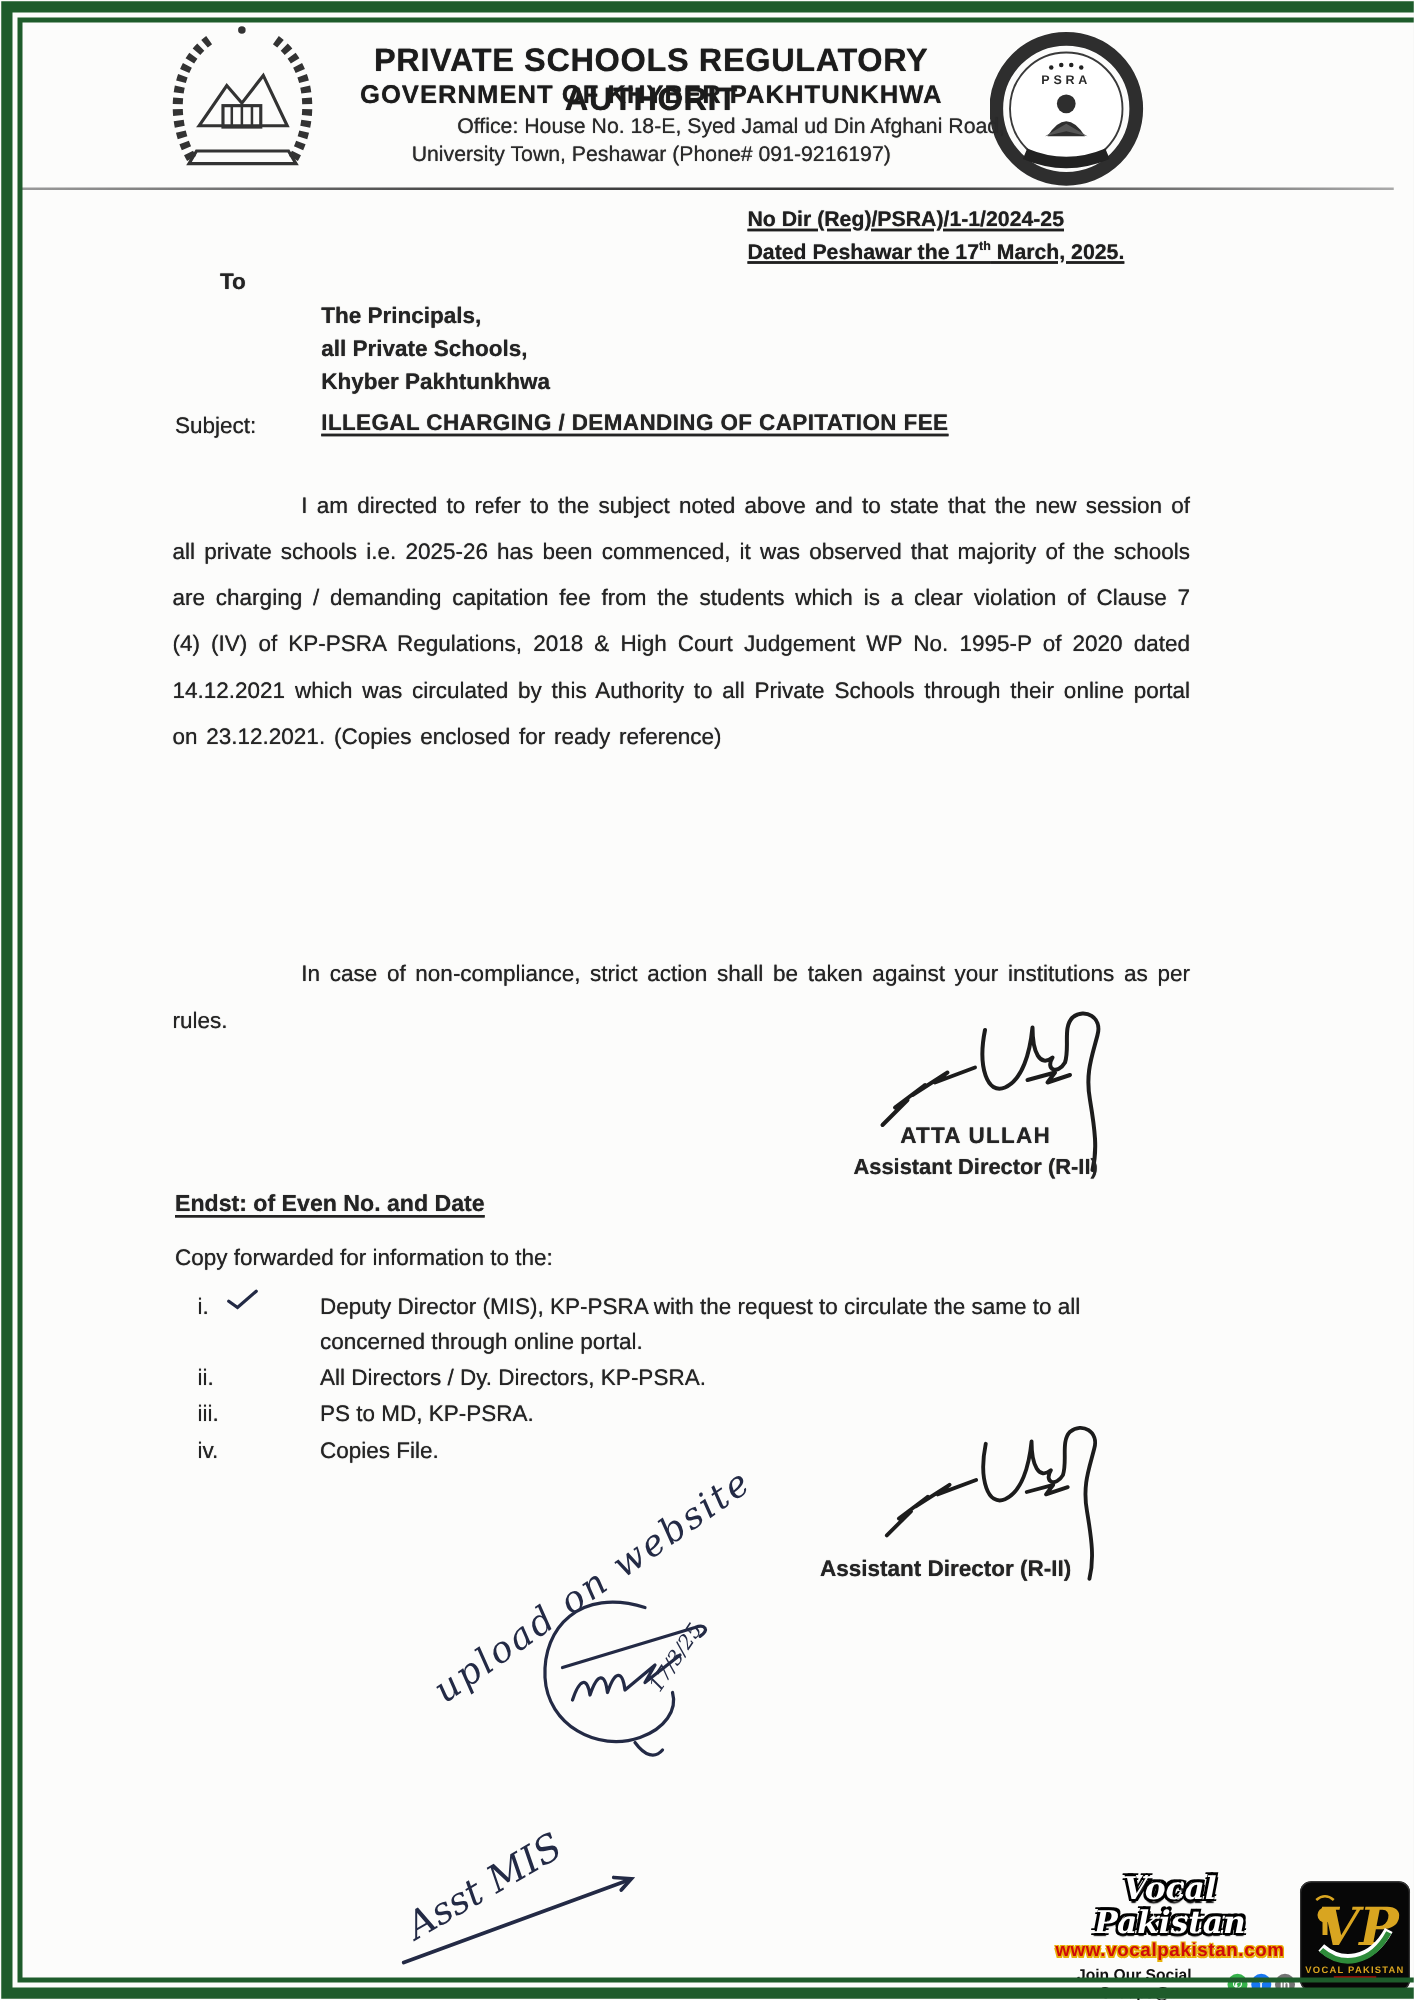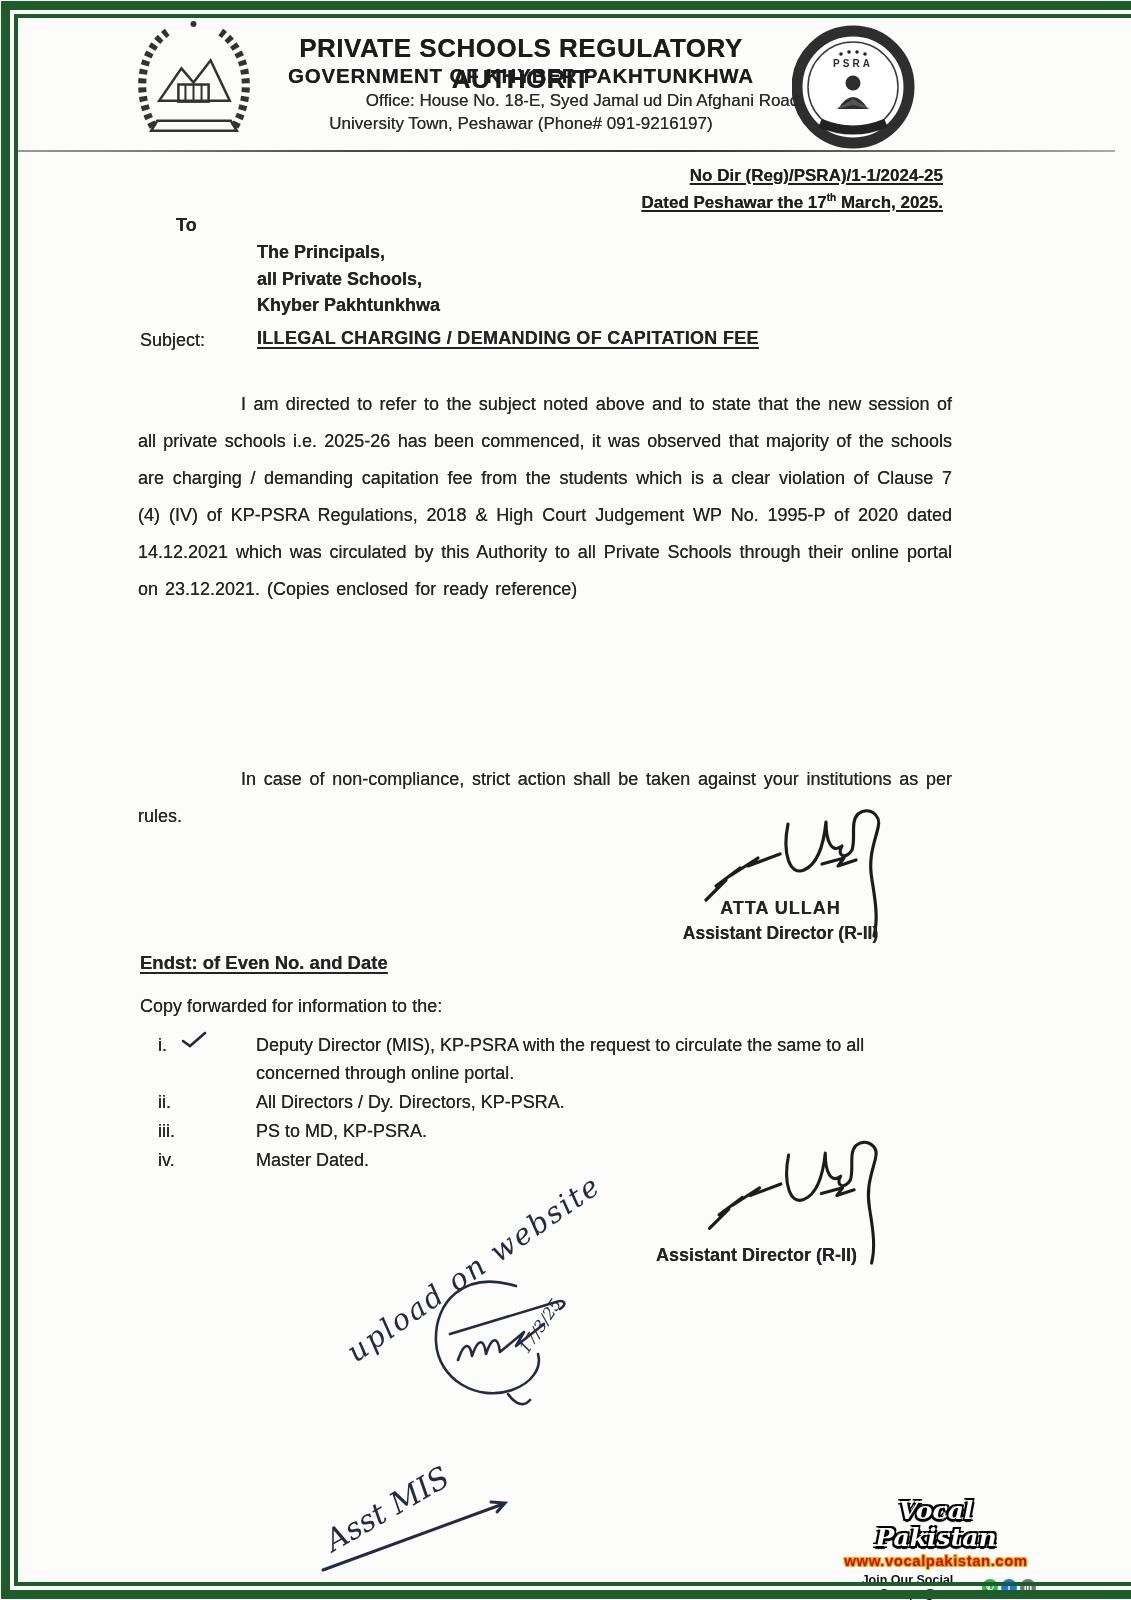--- a/index.html
+++ b/index.html
@@ -14,21 +14,21 @@
   .org-name{left:238px;top:33px;width:566px;text-align:center;font-size:26px;font-weight:bold;letter-spacing:.5px;color:#1c1c1c;}
   .gov-name{left:238px;top:64px;width:566px;text-align:center;font-size:20.5px;font-weight:bold;letter-spacing:.8px;color:#1c1c1c;}
   .office1{left:238px;top:91px;width:566px;text-align:right;font-size:17px;color:#2a2a2a;}
   .office2{left:238px;top:114px;width:566px;text-align:center;font-size:17px;color:#2a2a2a;}
   .logo-left{left:131px;top:14px;width:126px;height:136px;}
   .logo-right{left:792px;top:25px;width:123px;height:126px;}
   .hrule{left:16px;top:150px;width:1099px;height:2px;
          background:linear-gradient(90deg,#9a9a9a,#4c4c4c 30%,#303030 60%,#777 85%,#aaa);}
 
   
-  .ref{left:598px;top:165px;width:345px;font-size:17px;font-weight:bold;line-height:22px;color:#1f1f1f;text-align:right;}
+  .ref{left:598px;top:165px;width:345px;font-size:17px;font-weight:bold;line-height:22px;color:#1f1f1f;}
   .ref .u{text-decoration:underline;text-decoration-thickness:1.6px;text-underline-offset:2px;}
   sup{font-size:10px;vertical-align:super;}
 
   
   .to{left:140px;top:215px;font-size:18px;font-weight:600;margin-left:36px;}
   .addr{left:257px;top:239px;font-size:18px;font-weight:bold;line-height:26.5px;}
   .subject-label{left:140px;top:330px;font-size:18px;}
   .subject-text{left:257px;top:328px;width:720px;font-size:18px;font-weight:bold;
                 text-decoration:underline;text-decoration-thickness:2px;text-underline-offset:3px;letter-spacing:.3px;}
 
@@ -160,21 +160,21 @@
     <div class="drow">
       <span class="dnum">ii.</span>
       <span class="dtext">All Directors / Dy. Directors, KP-PSRA.</span>
     </div>
     <div class="drow">
       <span class="dnum">iii.</span>
       <span class="dtext">PS to MD, KP-PSRA.</span>
     </div>
     <div class="drow">
       <span class="dnum">iv.</span>
-      <span class="dtext">Master Dated.</span>
+      <span class="dtext">Copies File.</span>
     </div>
   </div>
   <svg class="abs tick" width="28" height="20" viewBox="0 0 28 20">
     <path d="M3,11 L10,16 L25,3" fill="none" stroke="#232a45" stroke-width="2.6" stroke-linecap="round"></path>
   </svg>
 
   <svg class="abs sig2 sig-svg" width="225" height="137" viewBox="0 0 225 142">
     <use href="#sig-glyph"></use>
   </svg>
   <div class="abs sig2-title scan">Assistant Director (R-II)</div>
@@ -202,14 +202,26 @@
     <div class="wm-left">
       <div class="wm-brand">Vocal Pakistan</div>
       <div class="wm-site">www.vocalpakistan.com</div>
       <div class="wm-social">
         <span>Join Our Social Groups@</span>
         <span class="sicon wa">✆</span>
         <span class="sicon fb">f</span>
         <span class="sicon li">in</span>
       </div>
     </div>
+    <div class="wm-logo">
+      <svg width="82" height="82" viewBox="0 0 82 82">
+        <text x="44" y="48" text-anchor="middle" font-family="DejaVu Serif, serif" font-style="italic" font-weight="bold" font-size="42" fill="#d9a520">VP</text>
+        <path d="M14,50 C30,64 54,62 68,36" fill="none" stroke="#fff" stroke-width="7"></path>
+        <path d="M14,52 C30,66 54,64 68,38" fill="none" stroke="#2e8b3a" stroke-width="4.5"></path>
+        <circle cx="17" cy="24" r="6" fill="#d9a520"></circle>
+        <rect x="15" y="29" width="4" height="11" fill="#d9a520"></rect>
+        <path d="M10,12 Q17,6 24,12" fill="none" stroke="#d9a520" stroke-width="2"></path>
+        <text x="41" y="70" text-anchor="middle" font-size="7.5" letter-spacing="1" fill="#d9a520" font-weight="bold">VOCAL PAKISTAN</text>
+        <rect x="24" y="73" width="34" height="3" fill="#b00707"></rect>
+      </svg>
+    </div>
   </div>
 </div>
 
 </body></html>

